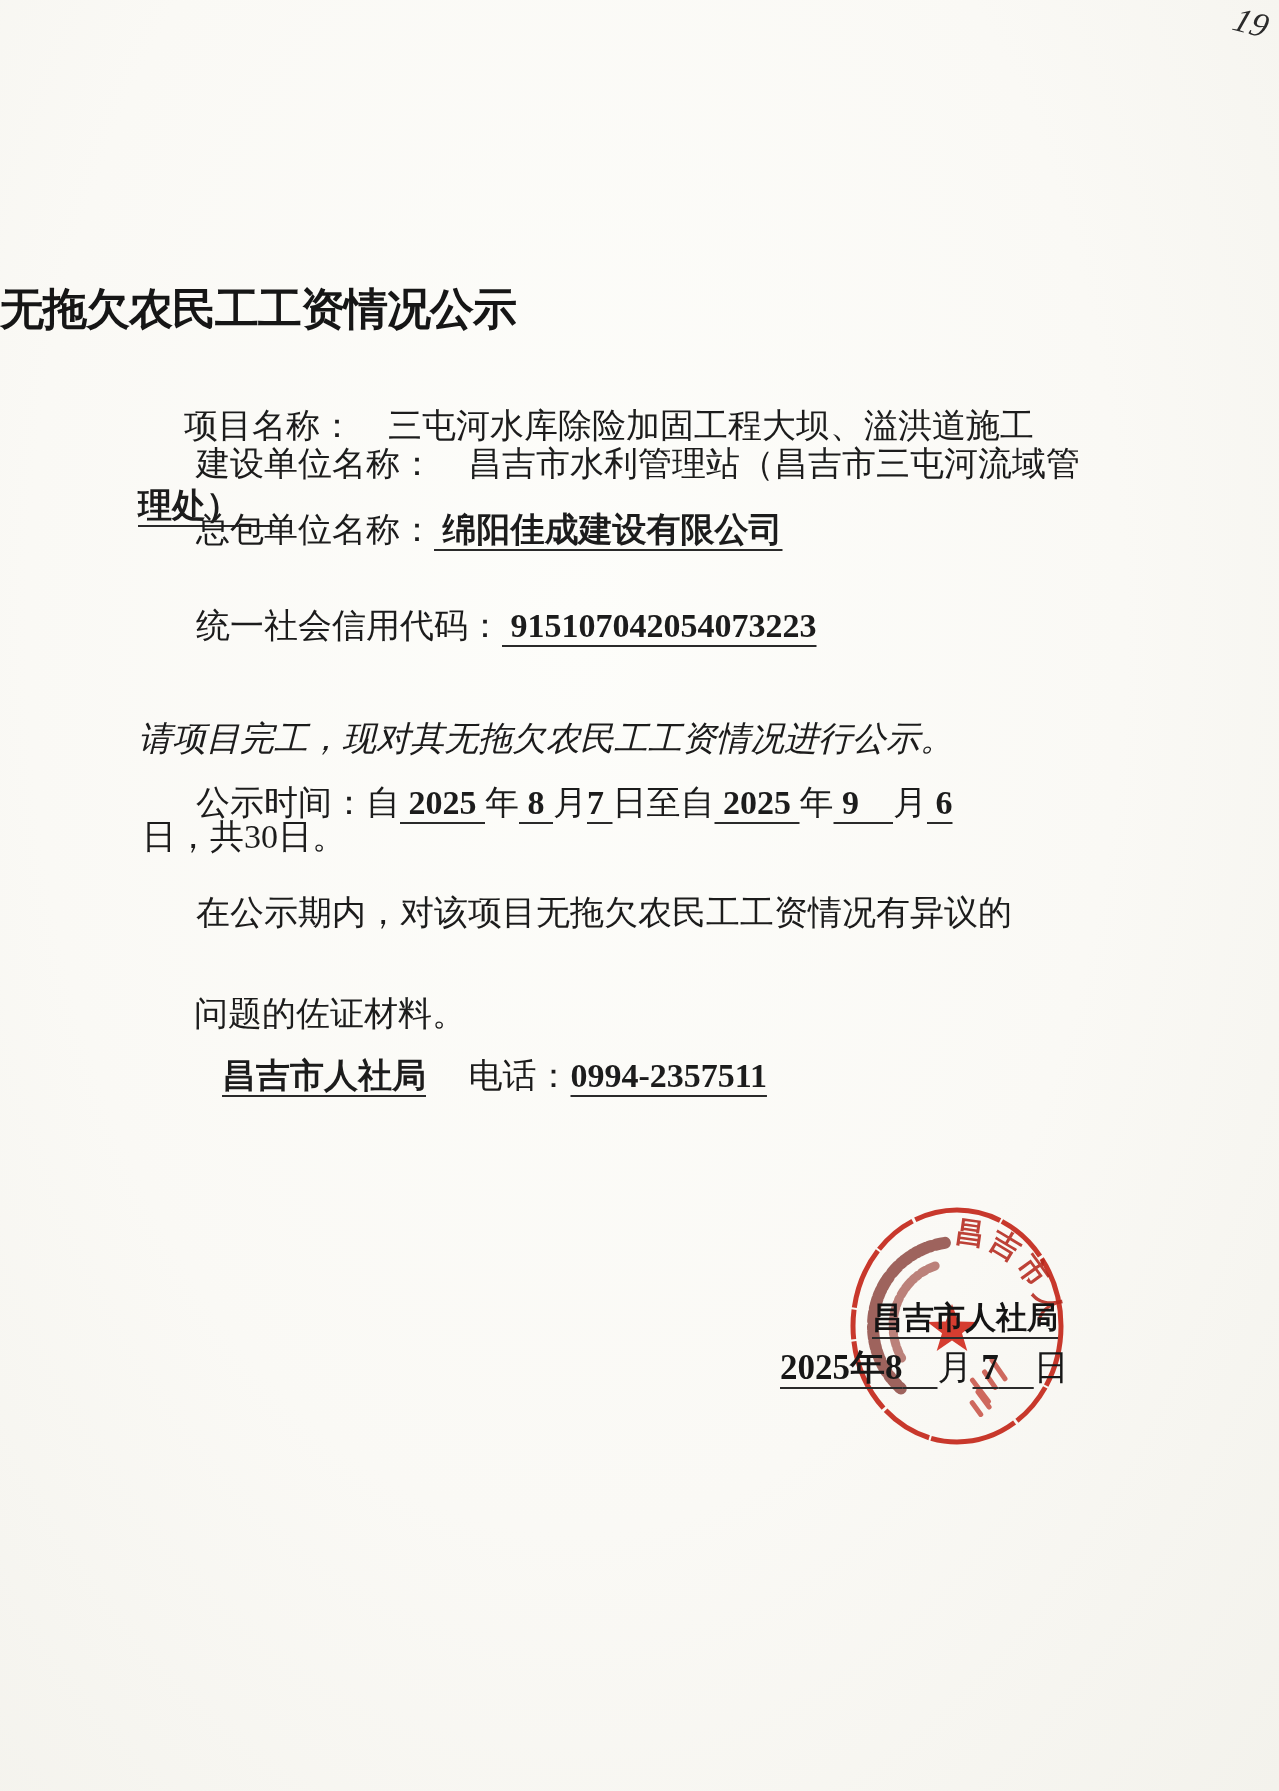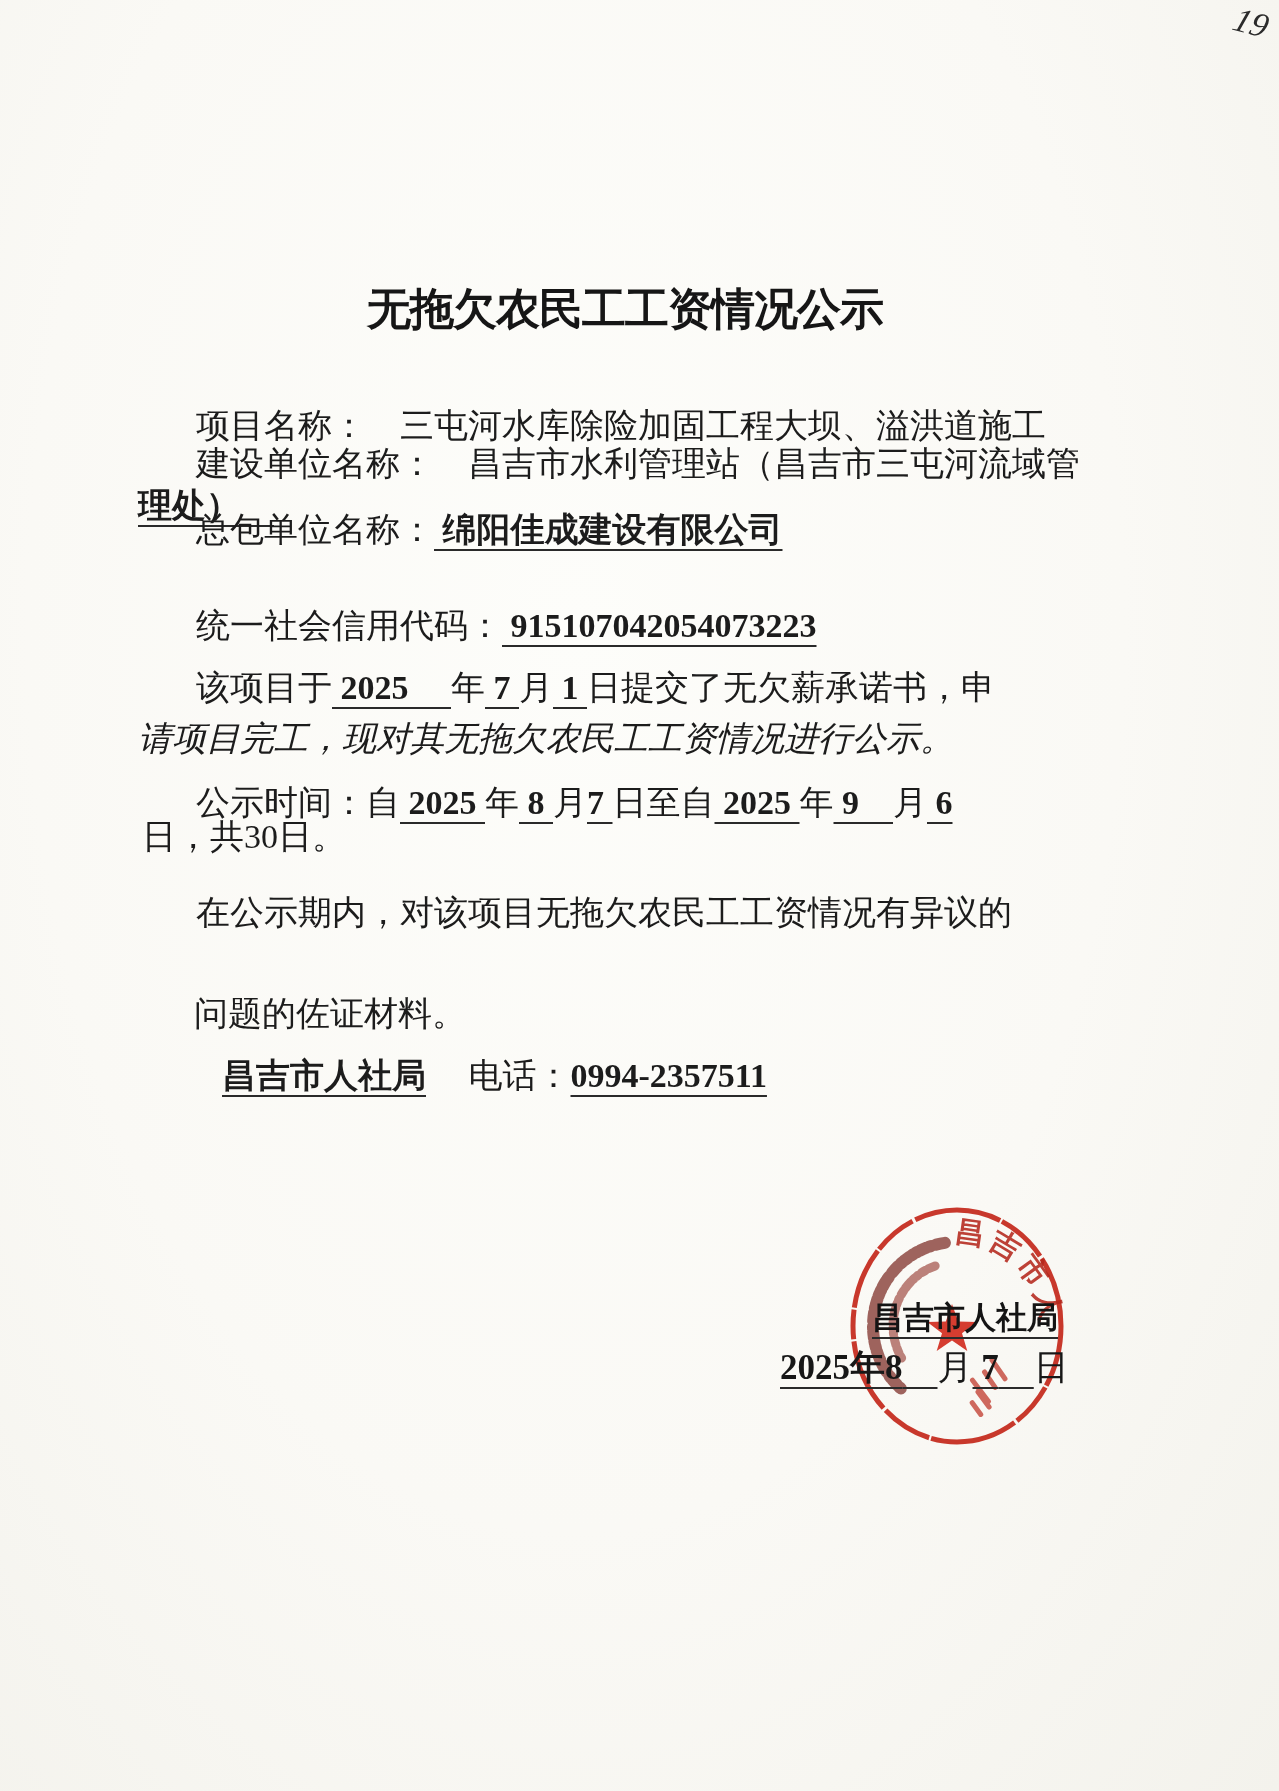--- a/index.html
+++ b/index.html
@@ -13,37 +13,37 @@
     overflow:hidden;
   }
   .hand-mark{
     position:absolute;left:1234px;top:4px;
     font-size:34px;color:#2b2b2b;
     font-style:italic;
     transform:rotate(14deg) skewX(-6deg);
   }
   .title{
     position:absolute;left:0;top:280px;width:1250px;
-    margin:0;text-align:center;
+    margin:0;
     font-size:44px;font-weight:600;letter-spacing:-1px;
     color:#161616;
   }
   .line{
     position:absolute;
     font-size:34px;line-height:46px;
     white-space:pre;color:#1c1c1c;
   }
   .u{
     text-decoration:underline;
     text-decoration-thickness:2px;
     text-underline-offset:8px;
     text-decoration-color:#2a2a2a;
     font-weight:bold;
   }
-  #l1{left:196px;top:403px;text-align:center;}
+  #l1{left:184px;top:403px;text-align:center;}
   #l2{left:196px;top:441px;}
   #l3{left:138px;top:483px;}
   #l4{left:196px;top:507px;}
   #l5{left:196px;top:603px;}
   #l6{left:196px;top:665px;}
   #l7{left:138px;top:716px;font-style:italic;}
   #l8{left:196px;top:780px;}
   #l9{left:142px;top:814px;}
   #l10{left:196px;top:890px;}
   #l11{left:130px;top:941px;}
@@ -72,21 +72,20 @@
 
   <div class="hand-mark">19</div>
 
   <h1 class="title">无拖欠农民工工资情况公示</h1>
 
   <div class="line" id="l1"><span>项目名称：　三屯河水库除险加固工程大坝、溢洪道施工</span></div>
   <div class="line" id="l2"><span>建设单位名称：　昌吉市水利管理站（昌吉市三屯河流域管</span></div>
   <div class="line" id="l3"><span class="u">理处）　</span></div>
   <div class="line" id="l4"><span>总包单位名称：</span><span class="u"> 绵阳佳成建设有限公司</span></div>
   <div class="line" id="l5"><span>统一社会信用代码：</span><span class="u"> 915107042054073223</span></div>
-  <div class="line" id="l6"><span>该项目于</span><span class="u"> 2025　 </span><span>年</span><span class="u"> 7 </span><span>月</span><span class="u"> 1 </span><span>日提交了无欠薪承诺书，申</span></div>
   <div class="line" id="l7"><span>请项目完工，现对其无拖欠农民工工资情况进行公示。</span></div>
   <div class="line" id="l8"><span>公示时间：自</span><span class="u"> 2025 </span><span>年</span><span class="u"> 8 </span><span>月</span><span class="u">7 </span><span>日至自</span><span class="u"> 2025 </span><span>年</span><span class="u"> 9　</span><span>月</span><span class="u"> 6</span></div>
   <div class="line" id="l9"><span>日，共30日。</span></div>
   <div class="line" id="l10"><span>在公示期内，对该项目无拖欠农民工工资情况有异议的</span></div>
   <div class="line" id="l12"><span>问题的佐证材料。</span></div>
   <div class="line" id="l13"><span class="u">昌吉市人社局</span><span>　 </span><span>电话：</span><span class="u">0994-2357511</span></div>
 
   <div class="stamp">
 
     <svg class="seal-svg" width="230" height="252" viewBox="0 0 230 252">

